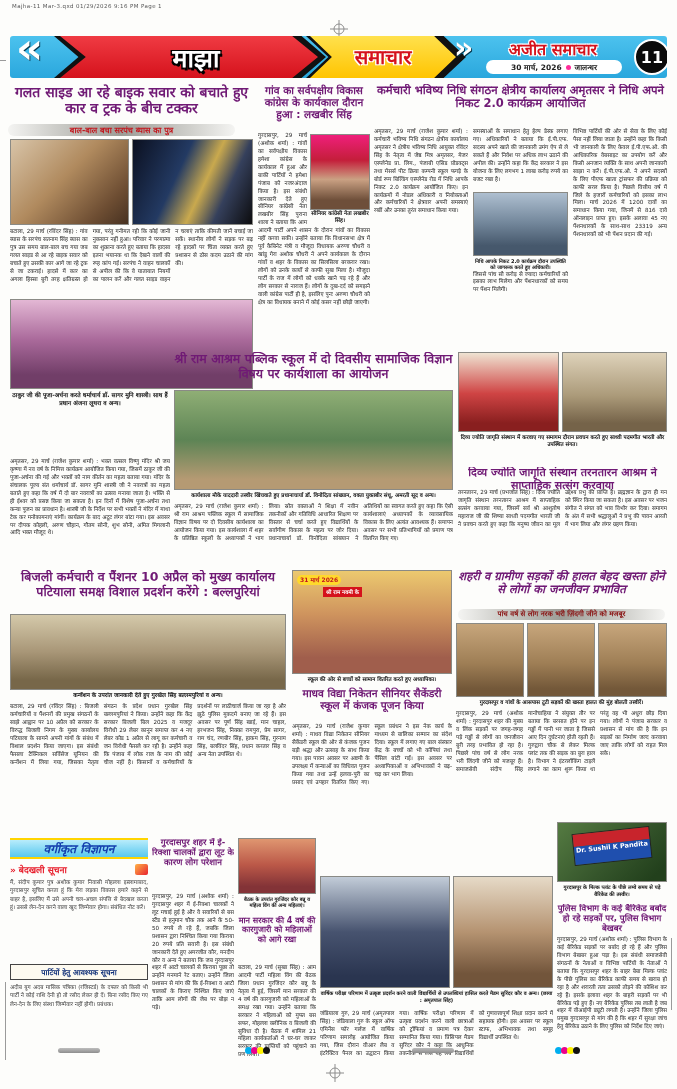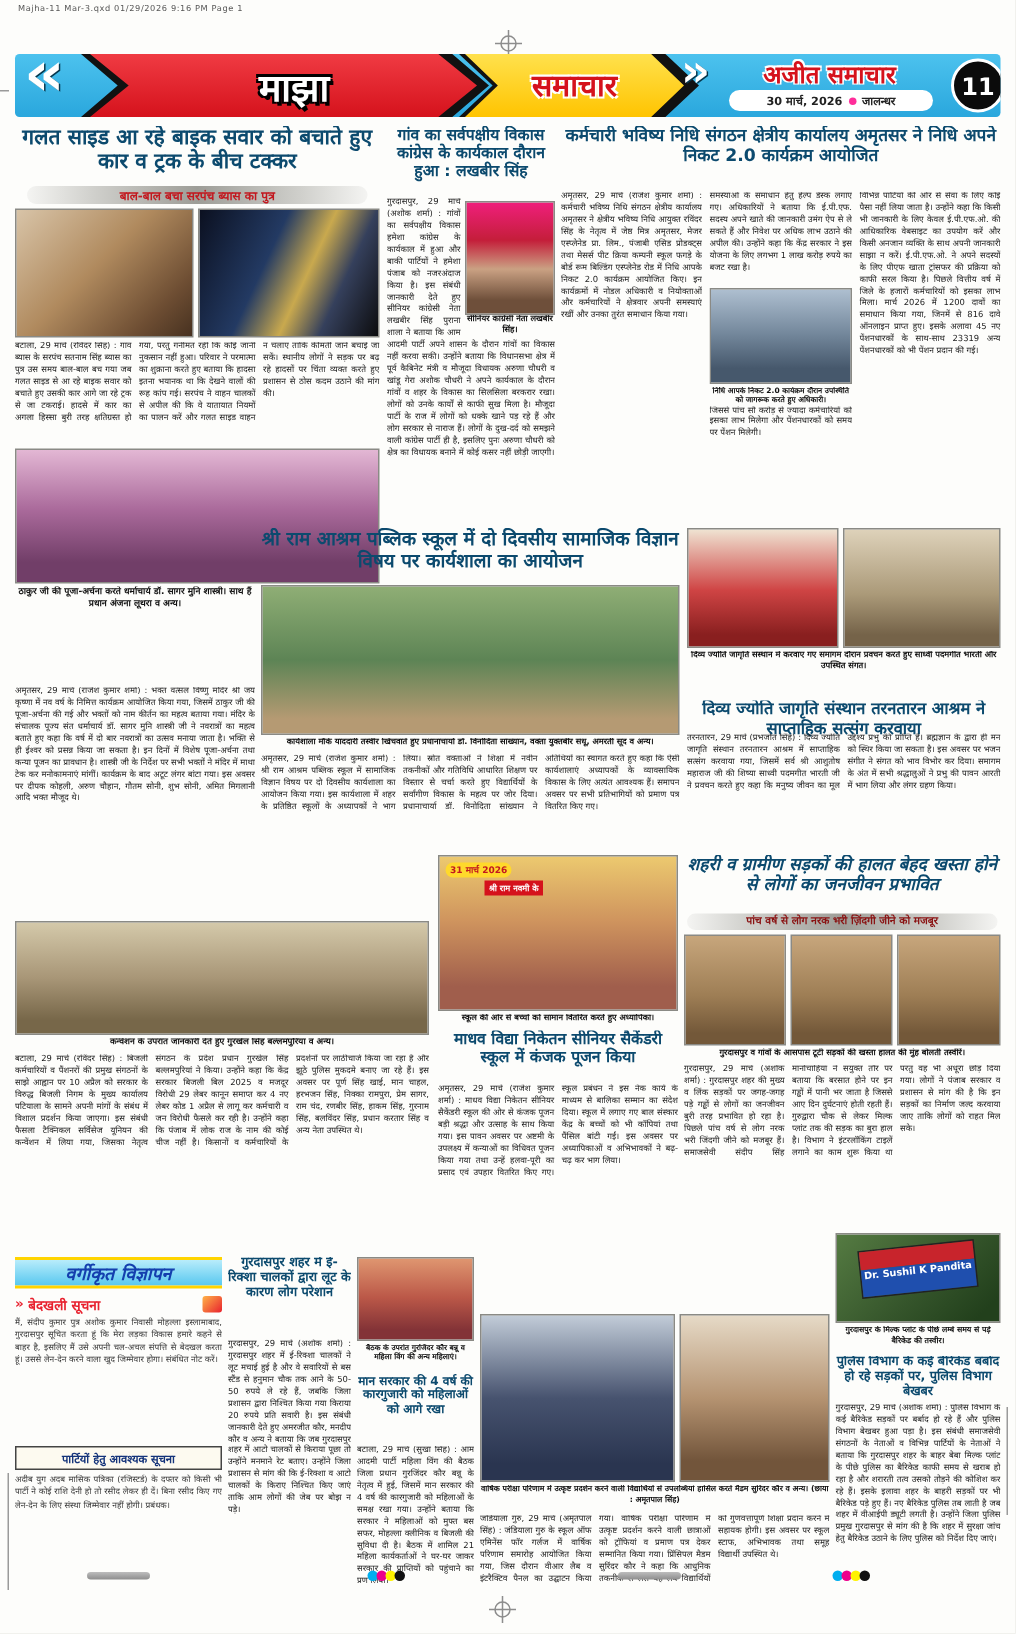--- a/index.html
+++ b/index.html
@@ -21,21 +21,21 @@
   .mh-title2{position:absolute;left:308px;top:7px;width:130px;text-align:center;font-size:20px;font-weight:bold;color:#d5121c;
              text-shadow:-1.2px -1.2px 0 #fff,1.2px -1.2px 0 #fff,-1.2px 1.2px 0 #fff,1.2px 1.2px 0 #fff;}
   .mh-brand{position:absolute;left:468px;top:2px;width:150px;text-align:center;font-size:16px;font-weight:bold;color:#d5121c;
             text-shadow:-1px -1px 0 #fff,1px -1px 0 #fff,-1px 1px 0 #fff,1px 1px 0 #fff;}
   .mh-pill{position:absolute;left:476px;top:24px;width:136px;height:14px;background:#fff;border-radius:8px;
            display:flex;align-items:center;justify-content:center;gap:4px;font-size:7.5px;font-weight:bold;color:#222;}
   .mh-dot{width:5px;height:5px;border-radius:50%;background:#ff2d9a;}
   .mh-pgno{position:absolute;left:624px;top:3px;width:36px;height:36px;border-radius:50%;background:#0b0b0b;border:2px solid #fff;
            display:flex;align-items:center;justify-content:center;color:#fff;font-size:16px;font-weight:bold;}
   
-  .h{font-weight:bold;text-align:center;line-height:1.16;color:#0c4a6e;overflow:hidden;}
+  .h{font-weight:bold;text-align:center;line-height:1.16;color:#701a75;overflow:hidden;}
   .sub{font-weight:bold;text-align:center;color:#c2181f;background:linear-gradient(90deg,#f4f4f2,#cfcfcb 20%,#9d9d97 50%,#cfcfcb 80%,#f4f4f2);
        border-radius:6px;overflow:hidden;}
   .bt{font-size:5.6px;line-height:1.42;text-align:justify;color:#1d1d1d;overflow:hidden;}
   .c3{column-count:3;column-gap:5px;}
   .c2{column-count:2;column-gap:5px;}
   .cap{font-weight:bold;font-size:6px;line-height:1.25;text-align:center;color:#111;overflow:hidden;}
   .ph{border:0.5px solid #8a8a85;overflow:hidden;}
   .ph-men{background:linear-gradient(135deg,#d8c4a8,#b08a5e 45%,#6e4e33 80%,#473120);}
   .ph-crash{background:linear-gradient(115deg,#0b1020,#233a63 38%,#c9a94e 58%,#35405c 75%,#0c0c0e);}
   .ph-portrait{background:linear-gradient(180deg,#ef1f7b,#c41e3a 34%,#caa183 60%,#6e4f3a 88%);}
@@ -96,21 +96,21 @@
     <div class="mh-brand">अजीत समाचार</div>
     <div class="mh-pill">
       <span>30 मार्च, 2026</span>
       <span class="mh-dot"></span>
       <span>जालन्धर</span>
     </div>
     <div class="mh-pgno">11</div>
   </div>
 
   <div class="abs h" style="left:10px;top:84px;width:243px;height:38px;font-size:14px;">गलत साइड आ रहे बाइक सवार को बचाते हुए कार व ट्रक के बीच टक्कर</div>
-  <div class="abs sub" style="left:18px;top:124px;width:227px;height:12px;font-size:8px;">बाल-बाल बचा सरपंच ब्यास का पुत्र</div>
+  <div class="abs sub" style="left:8px;top:124px;width:227px;height:12px;font-size:8px;">बाल-बाल बचा सरपंच ब्यास का पुत्र</div>
   <div class="abs ph ph-men" style="left:10px;top:139px;width:119px;height:86px;"></div>
   <div class="abs ph ph-crash" style="left:132px;top:139px;width:121px;height:86px;"></div>
   <div class="abs bt c3" style="left:10px;top:228px;width:243px;height:68px;">बटाला, 29 मार्च (रविंदर सिंह) : गांव ब्यास के सरपंच सतनाम सिंह ब्यास का पुत्र उस समय बाल-बाल बच गया जब गलत साइड से आ रहे बाइक सवार को बचाते हुए उसकी कार आगे जा रहे ट्रक से जा टकराई। हादसे में कार का अगला हिस्सा बुरी तरह क्षतिग्रस्त हो गया, परंतु गनीमत रही कि कोई जानी नुकसान नहीं हुआ। परिवार ने परमात्मा का शुक्राना करते हुए बताया कि हादसा इतना भयानक था कि देखने वालों की रूह कांप गई। सरपंच ने वाहन चालकों से अपील की कि वे यातायात नियमों का पालन करें और गलत साइड वाहन न चलाएं ताकि कीमती जानें बचाई जा सकें। स्थानीय लोगों ने सड़क पर बढ़ रहे हादसों पर चिंता व्यक्त करते हुए प्रशासन से ठोस कदम उठाने की मांग की।</div>
 
   <div class="abs ph ph-pooja" style="left:10px;top:299px;width:243px;height:90px;"></div>
   <div class="abs cap" style="left:10px;top:391px;width:160px;height:22px;font-size:6px;">ठाकुर जी की पूजा-अर्चना करते धर्माचार्य डॉ. सागर मुनि शास्त्री। साथ हैं प्रधान अंजना लूथरा व अन्य।</div>
 
   <div class="abs h" style="left:258px;top:84px;width:112px;height:46px;font-size:10.5px;">गांव का सर्वपक्षीय विकास कांग्रेस के कार्यकाल दौरान हुआ : लखबीर सिंह</div>
   <div class="abs bt" style="left:258px;top:132px;width:112px;height:216px;">
     <div style="float:right;width:60px;margin:2px 0 2px 3px;">
@@ -138,20 +138,21 @@
   <div class="abs ph ph-group" style="left:174px;top:390px;width:279px;height:100px;"></div>
   <div class="abs cap" style="left:174px;top:492px;width:279px;height:9px;font-size:5.5px;">कार्यशाला मौके याददारी तस्वीर खिंचवाते हुए प्रधानाचार्या डॉ. विनोदिता सांख्यान, वक्ता युक्तबीर संधू, अमरती सूद व अन्य।</div>
   <div class="abs bt c3" style="left:174px;top:503px;width:279px;height:62px;">अमृतसर, 29 मार्च (राजेश कुमार शर्मा) : श्री राम आश्रम पब्लिक स्कूल में सामाजिक विज्ञान विषय पर दो दिवसीय कार्यशाला का आयोजन किया गया। इस कार्यशाला में शहर के प्रतिष्ठित स्कूलों के अध्यापकों ने भाग लिया। स्रोत वक्ताओं ने शिक्षा में नवीन तकनीकों और गतिविधि आधारित शिक्षण पर विस्तार से चर्चा करते हुए विद्यार्थियों के सर्वांगीण विकास के महत्व पर जोर दिया। प्रधानाचार्या डॉ. विनोदिता सांख्यान ने अतिथियों का स्वागत करते हुए कहा कि ऐसी कार्यशालाएं अध्यापकों के व्यावसायिक विकास के लिए अत्यंत आवश्यक हैं। समापन अवसर पर सभी प्रतिभागियों को प्रमाण पत्र वितरित किए गए।</div>
 
   <div class="abs ph ph-singers" style="left:458px;top:352px;width:101px;height:80px;"></div>
   <div class="abs ph ph-aud" style="left:562px;top:352px;width:105px;height:80px;"></div>
   <div class="abs cap" style="left:458px;top:434px;width:209px;height:20px;font-size:5.5px;">दिव्य ज्योति जागृति संस्थान में करवाए गए समागम दौरान प्रवचन करते हुए साध्वी पदमगीत भारती और उपस्थित संगत।</div>
   <div class="abs h" style="left:458px;top:455px;width:209px;height:32px;font-size:11px;margin-top:12px;">दिव्य ज्योति जागृति संस्थान तरनतारन आश्रम ने साप्ताहिक सत्संग करवाया</div>
   <div class="abs bt c2" style="left:458px;top:489px;width:209px;height:76px;">तरनतारन, 29 मार्च (प्रभजोत सिंह) : दिव्य ज्योति जागृति संस्थान तरनतारन आश्रम में साप्ताहिक सत्संग करवाया गया, जिसमें सर्व श्री आशुतोष महाराज जी की शिष्या साध्वी पदमगीत भारती जी ने प्रवचन करते हुए कहा कि मनुष्य जीवन का मूल उद्देश्य प्रभु की प्राप्ति है। ब्रह्मज्ञान के द्वारा ही मन को स्थिर किया जा सकता है। इस अवसर पर भजन संगीत ने संगत को भाव विभोर कर दिया। समागम के अंत में सभी श्रद्धालुओं ने प्रभु की पावन आरती में भाग लिया और लंगर ग्रहण किया।</div>
 
+  <div class="abs h" style="left:10px;top:570px;width:276px;height:42px;font-size:12.5px;">बिजली कर्मचारी व पैंशनर 10 अप्रैल को मुख्य कार्यालय पटियाला समक्ष विशाल प्रदर्शन करेंगे : बल्लपुरियां</div>
   <div class="abs ph ph-protest" style="left:10px;top:614px;width:276px;height:76px;"></div>
   <div class="abs cap" style="left:10px;top:692px;width:276px;height:9px;font-size:5.8px;">कन्वेंशन के उपरांत जानकारी देते हुए गुरखेल सिंह बल्लमपुरियां व अन्य।</div>
   <div class="abs bt c3" style="left:10px;top:703px;width:276px;height:128px;">बटाला, 29 मार्च (रविंदर सिंह) : बिजली कर्मचारियों व पैंशनरों की प्रमुख संगठनों के साझे आह्वान पर 10 अप्रैल को सरकार के विरुद्ध बिजली निगम के मुख्य कार्यालय पटियाला के सामने अपनी मांगों के संबंध में विशाल प्रदर्शन किया जाएगा। इस संबंधी फैसला टैक्निकल सर्विसेज यूनियन की कन्वेंशन में लिया गया, जिसका नेतृत्व संगठन के प्रदेश प्रधान गुरखेल सिंह बल्लमपुरियां ने किया। उन्होंने कहा कि केंद्र सरकार बिजली बिल 2025 व मजदूर विरोधी 29 लेबर कानून समाप्त कर 4 नए लेबर कोड 1 अप्रैल से लागू कर कर्मचारी व जन विरोधी फैसले कर रही है। उन्होंने कहा कि पंजाब में लोक राज के नाम की कोई चीज नहीं है। किसानों व कर्मचारियों के प्रदर्शनों पर लाठीचार्ज किया जा रहा है और झूठे पुलिस मुकदमे बनाए जा रहे हैं। इस अवसर पर पूर्ण सिंह खाई, मान चाहल, हरभजन सिंह, निक्का रामपुरा, प्रेम सागर, राम चंद, रणबीर सिंह, हाकम सिंह, गुरनाम सिंह, बलविंदर सिंह, प्रधान करतार सिंह व अन्य नेता उपस्थित थे।</div>
 
   <div class="abs ph ph-child" style="left:292px;top:570px;width:160px;height:104px;">
     <div class="tag-y">31 मार्च 2026</div>
     <div class="tag-r">श्री राम नवमी के</div>
   </div>
   <div class="abs cap" style="left:292px;top:676px;width:160px;height:9px;font-size:5.5px;">स्कूल की ओर से बच्चों को सामान वितरित करते हुए अध्यापिका।</div>
   <div class="abs h" style="left:292px;top:687px;width:160px;height:34px;font-size:10.5px;">माधव विद्या निकेतन सीनियर सैकेंडरी स्कूल में कंजक पूजन किया</div>

